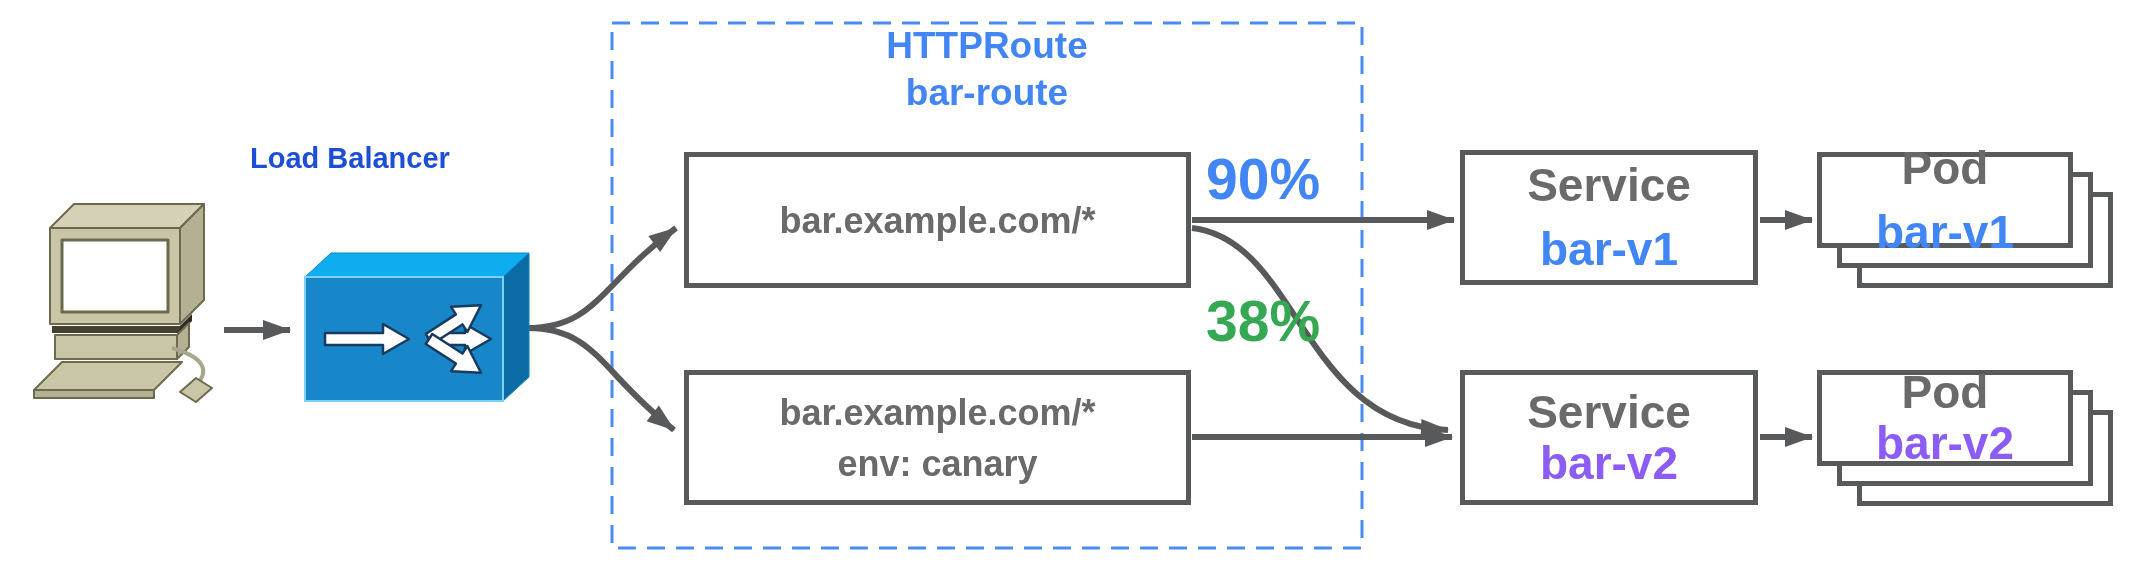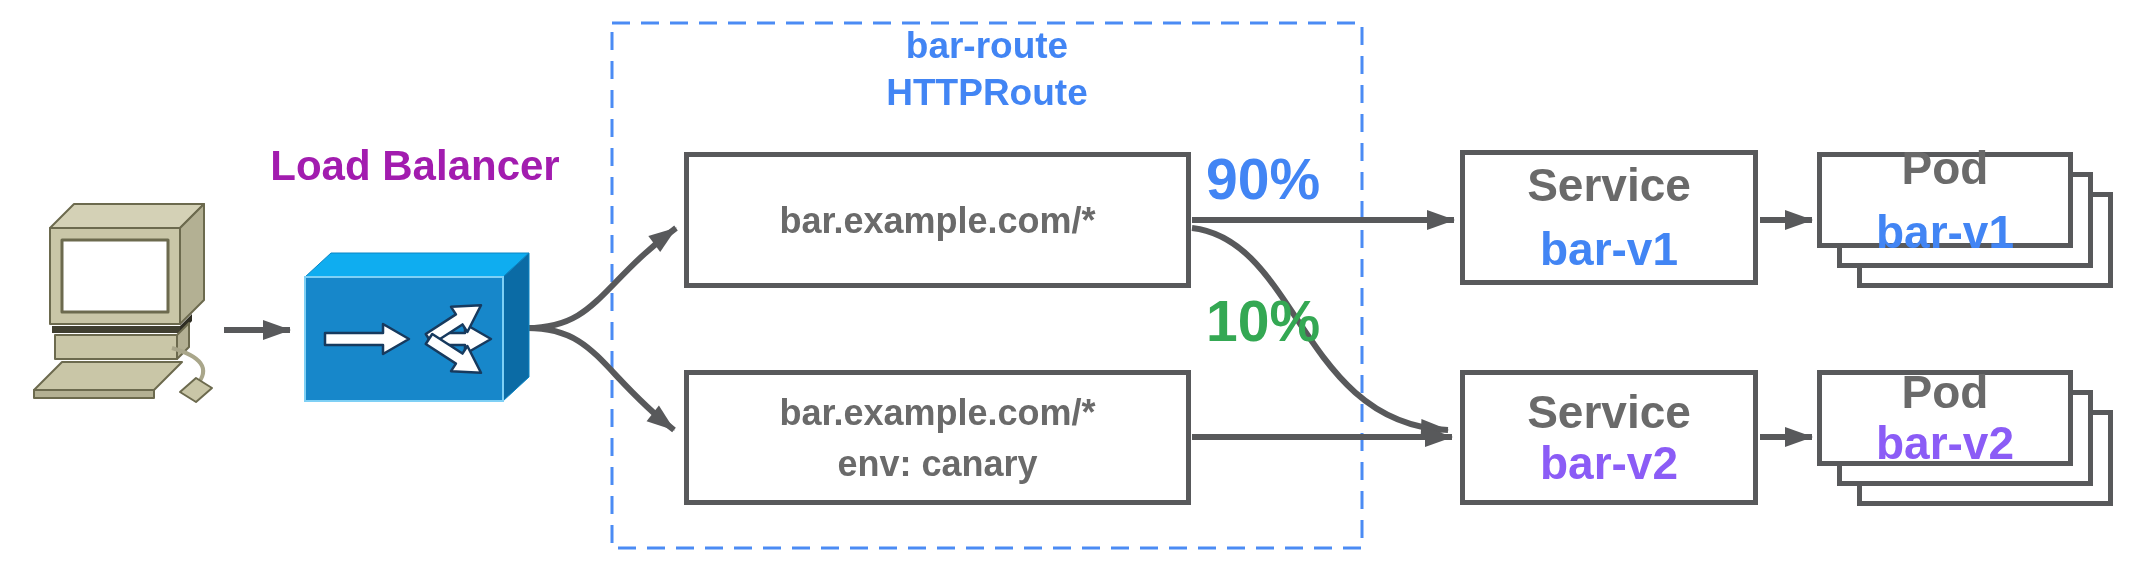--- a/index.html
+++ b/index.html
@@ -14,21 +14,21 @@
     box-sizing:border-box; display:flex; flex-direction:column;
     align-items:center; justify-content:center; text-align:center;
     color:#6a6a6a;
   }
   .route-box { font-size:36px; line-height:51px; }
   .kind-box  { font-size:46px; line-height:51px; }
   .blue  { color:#4285f4;margin-top:13px; }
   .green { color:#8b5cf6; }
   .lb-label {
     position:absolute; left:250px; top:142px; width:330px;
-    text-align:center; font-size:42px; color:#a21caf;
+    text-align:left; font-size:29px; color:#1d4ed8;
   }
   .httproute-title {
     position:absolute; left:612px; top:22px; width:750px;
     text-align:center; font-size:37px; line-height:47px; color:#4285f4;
   }
   .weight { position:absolute; font-size:57px; }
   .w90 { left:1206px; top:146px; color:#4285f4; }
   .w10 { left:1206px; top:288px; color:#34a853; }
   .rule1 { left:684px; top:152px; width:507px; height:136px; }
   .rule2 { left:684px; top:370px; width:507px; height:135px; }
@@ -96,34 +96,34 @@
     <path d="M 10 34 H 208 V 158 H 10 Z" fill="#1787ca" stroke="#7fd0f5" stroke-width="2"></path>
     <g fill="#ffffff" stroke="#173a5e" stroke-width="2.5" stroke-linejoin="round">
       <path d="M 30 90 h 58 v -9 l 26 15 l -26 15 v -9 h -58 Z"></path>
       <path d="M 134 90 h 36 v -9 l 26 15 l -26 15 v -9 h -36 Z"></path>
       <path d="M 134 90 h 36 v -9 l 26 15 l -26 15 v -9 h -36 Z" transform="rotate(-33 134 96)"></path>
       <path d="M 134 90 h 36 v -9 l 26 15 l -26 15 v -9 h -36 Z" transform="rotate(33 134 96)"></path>
     </g>
   </svg>
 
   <div class="httproute-title">
+    <div>HTTPRoute</div>
     <div>bar-route</div>
-    <div>HTTPRoute</div>
   </div>
 
   <div class="box route-box rule1">
     <span>bar.example.com/*</span>
   </div>
   <div class="box route-box rule2">
     <span>bar.example.com/*</span>
     <span>env: canary</span>
   </div>
 
   <div class="weight w90">90%</div>
-  <div class="weight w10">10%</div>
+  <div class="weight w10">38%</div>
 
   <div class="box kind-box svc1">
     <span>Service</span>
     <span class="blue">bar-v1</span>
   </div>
   <div class="box kind-box svc2">
     <span>Service</span>
     <span class="green">bar-v2</span>
   </div>
 

